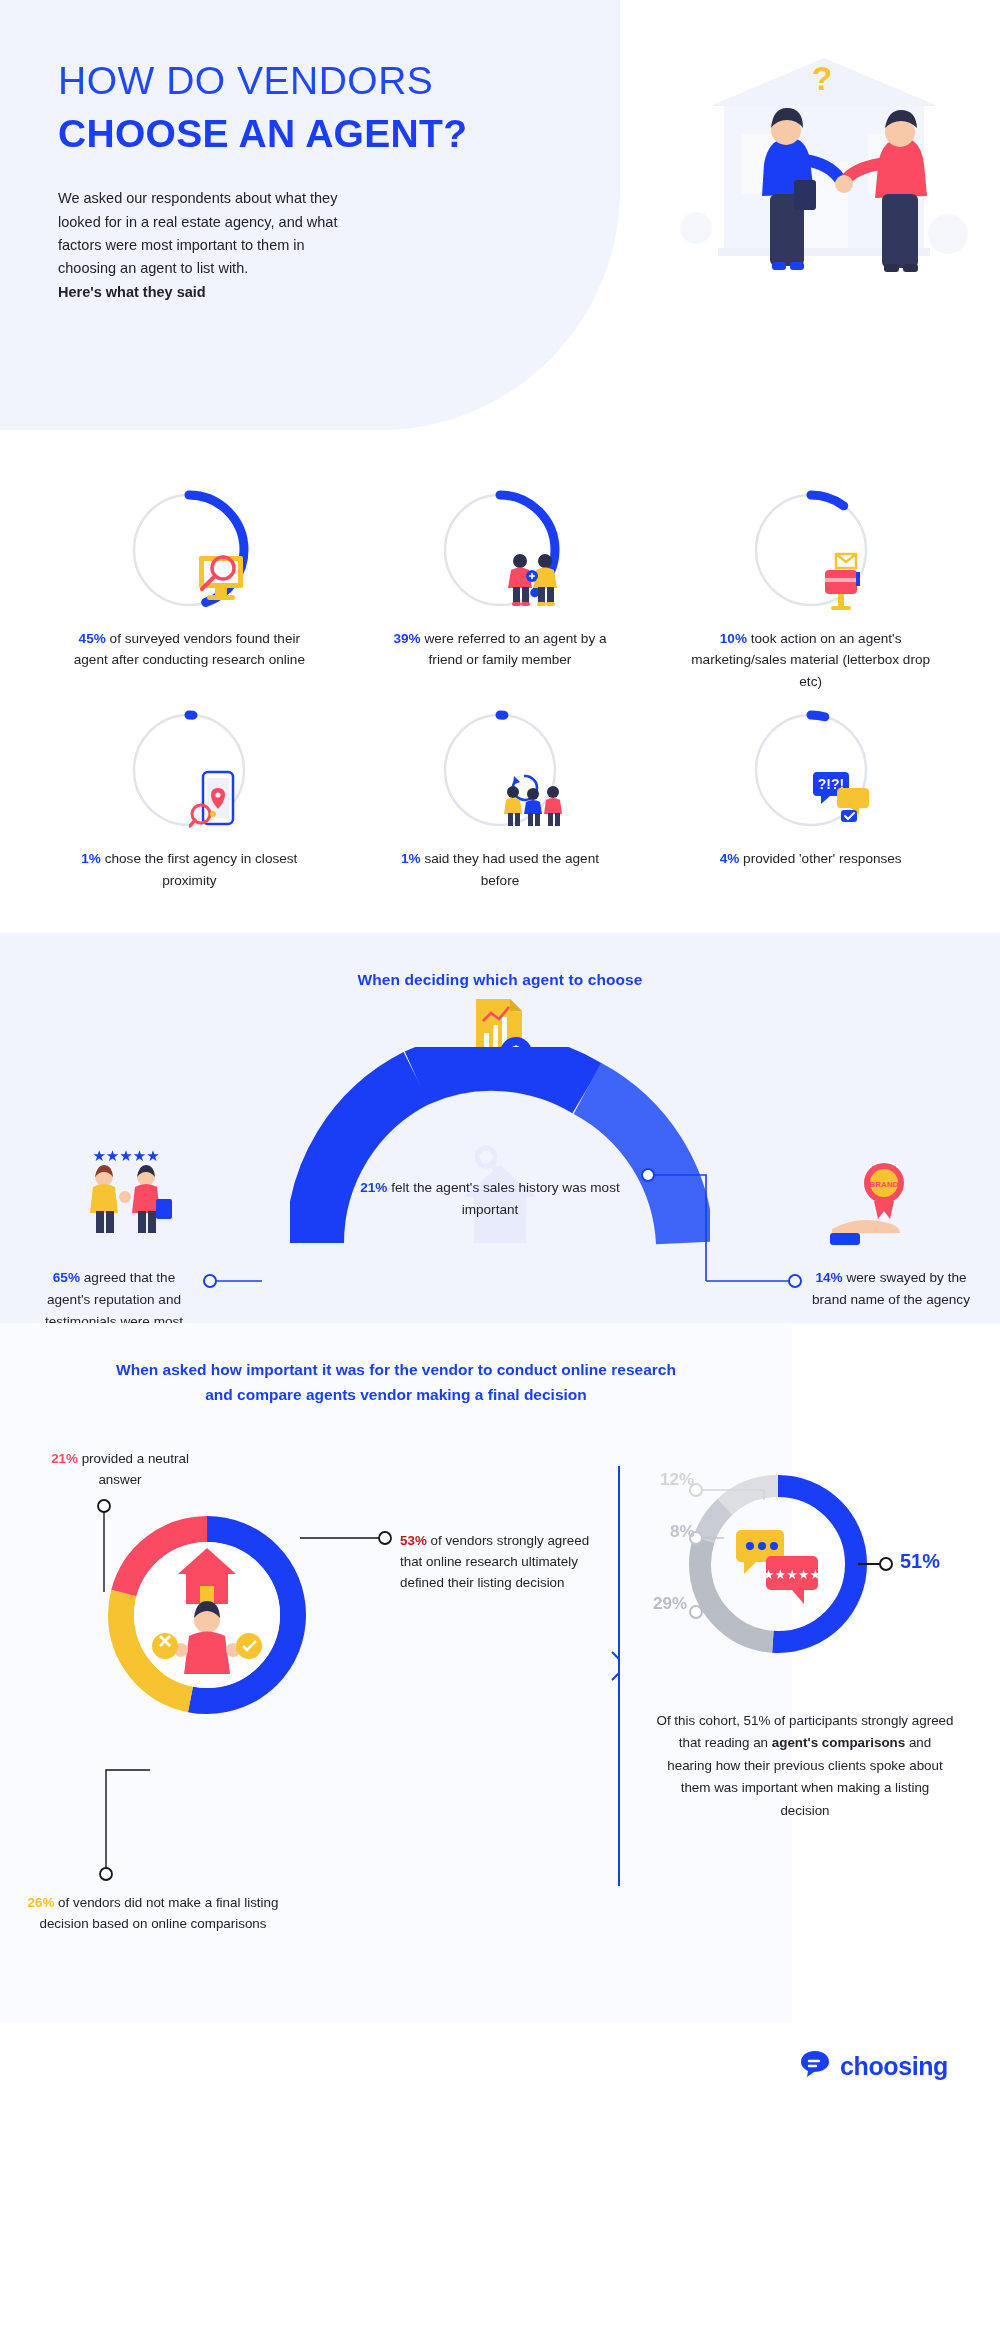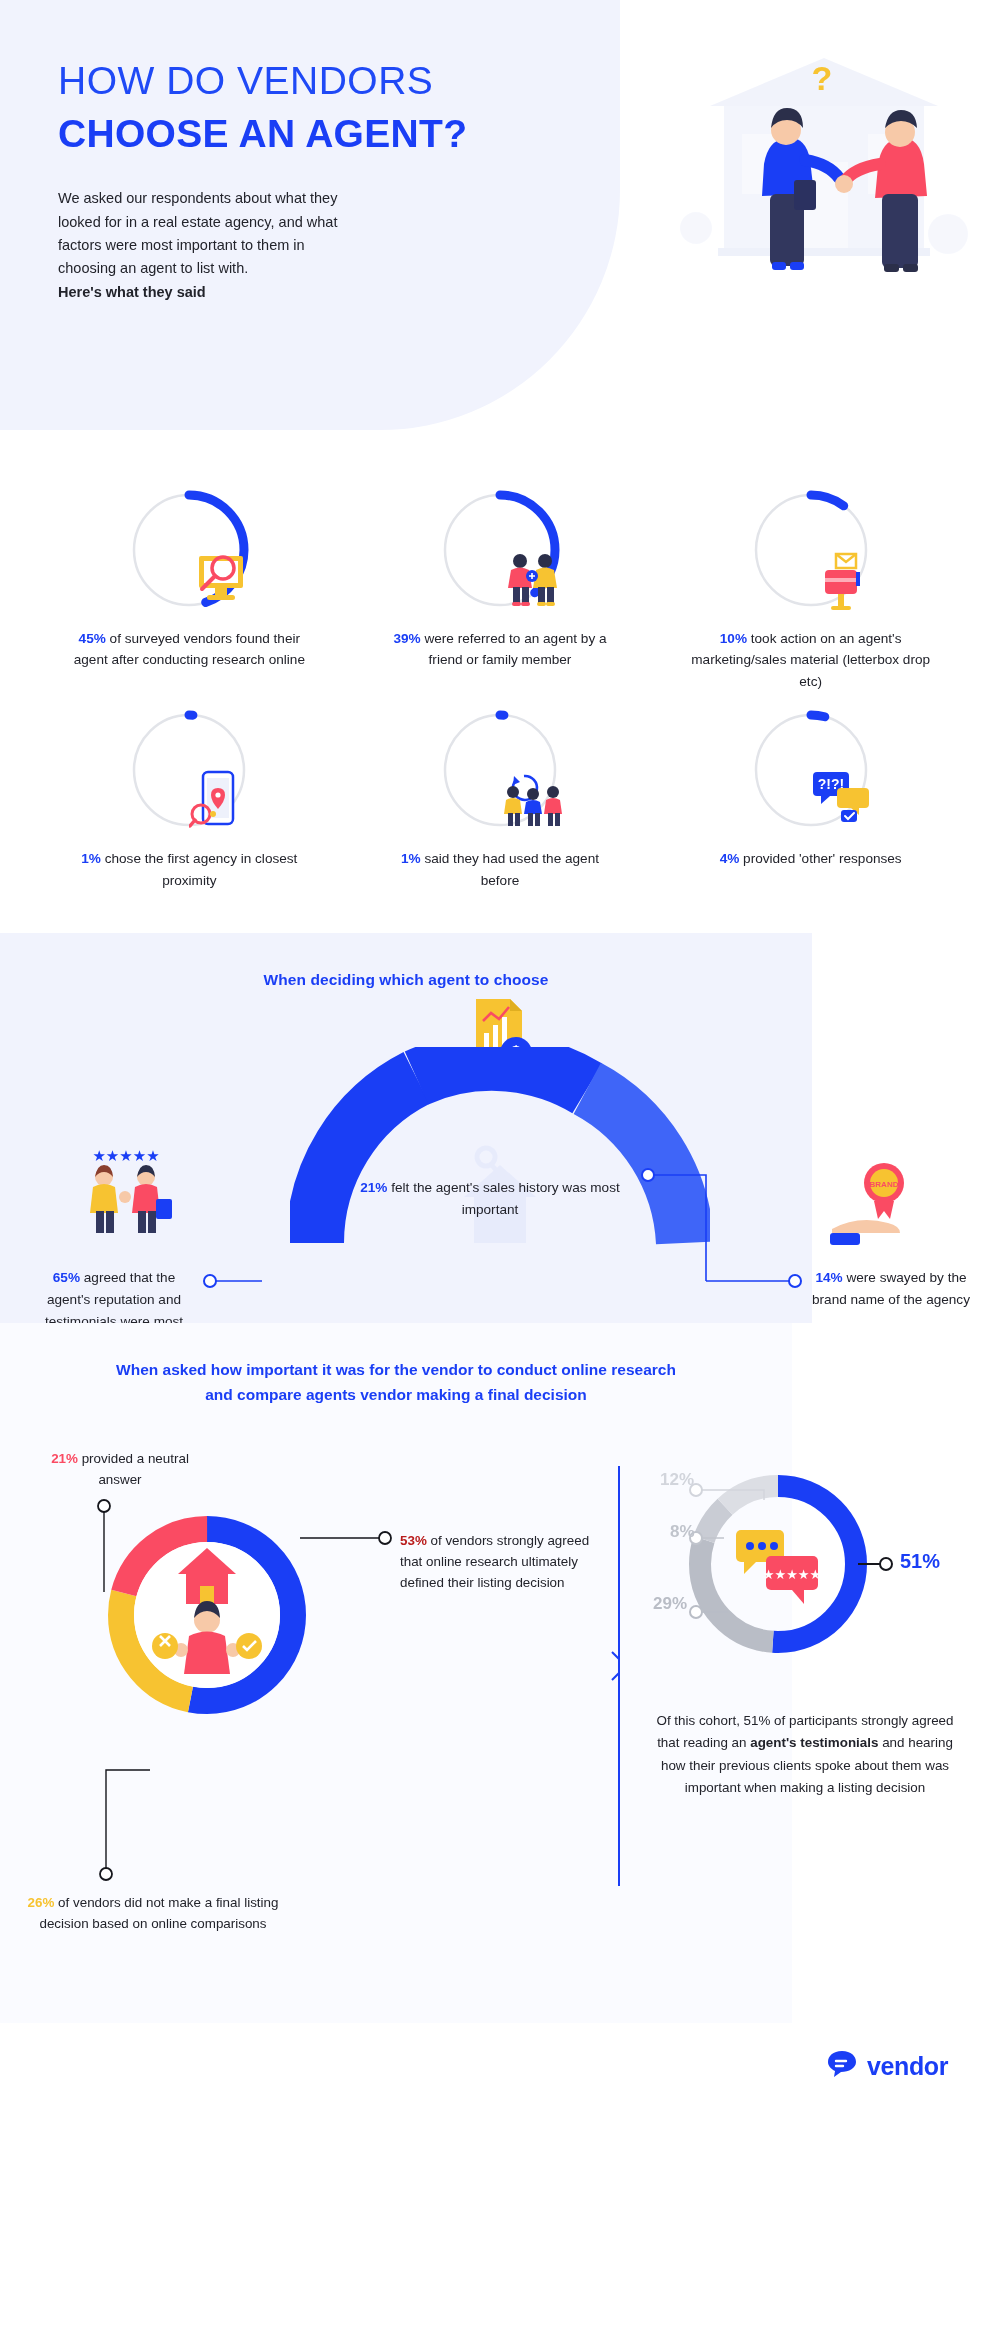--- a/index.html
+++ b/index.html
@@ -57,21 +57,21 @@
   .ring-wrap svg { position: absolute; inset: 0; }
   .ring-ill { position: absolute; left: 50%; top: 50%; transform: translate(-50%,-50%); }
   .stat-text {
     margin-top: 16px; width: 240px; text-align: center;
     font-size: 13.6px; line-height: 1.58; color: #22232b;
   }
   .stat-text .pc { color: #1a3ef5; font-weight: 700; }
 
   
   .gauge-section {
-    position: relative; width: 812px; height: 390px;
+    position: relative; width: 1000px; height: 390px;
     background: #f1f3fd; padding-top: 38px;
   }
   .section-title {
     text-align: center; color: #1a3ef5; font-weight: 700; font-size: 15.5px;
     letter-spacing: .1px;
   }
   .gauge-stage { position: relative; width: 1000px; height: 330px; }
   .gauge-svg { position: absolute; left: 50%; top: 58px; transform: translateX(-50%); }
   .g-label { position: absolute; font-size: 13.6px; line-height: 1.6; color: #22232b; }
   .g-label .pc { color: #1a3ef5; font-weight: 700; }
@@ -507,30 +507,30 @@
         <circle cx="268" cy="122" r="6" fill="#fff" stroke="#15161c" stroke-width="2"></circle>
         <path d="M262 122 H240" stroke="#15161c" stroke-width="2" fill="none"></path>
       </svg>
 
       <div class="r-tick r-12">12%</div>
       <div class="r-tick r-8">8%</div>
       <div class="r-tick r-29">29%</div>
       <div class="r-51">51%</div>
 
       <div class="r-para">
-        <span>Of this cohort, 51% of participants strongly agreed that reading an </span><b>agent's testimonials</b><span> and hearing how their previous clients spoke about them was important when making a listing decision</span>
+        <span>Of this cohort, 51% of participants strongly agreed that reading an </span><b>agent's comparisons</b><span> and hearing how their previous clients spoke about them was important when making a listing decision</span>
       </div>
     </div>
   </section>
 
   <footer class="footer">
     <div class="brand">
       <span>
         <svg width="32" height="30" viewBox="0 0 32 30">
           <path d="M16 2 C7 2 2 7 2 13 c0 4 3 7 7 9 l-1 6 l7 -5 c8 0 15 -4 15 -10 C30 7 25 2 16 2z" fill="#1a3ef5"></path>
           <path d="M10 12 h10 M10 17 h7" stroke="#ffffff" stroke-width="2.4" stroke-linecap="round"></path>
         </svg>
       </span>
-      <span class="brand-name">vendor</span>
+      <span class="brand-name">choosing</span>
     </div>
   </footer>
 
 </div>
 
 </body></html>

